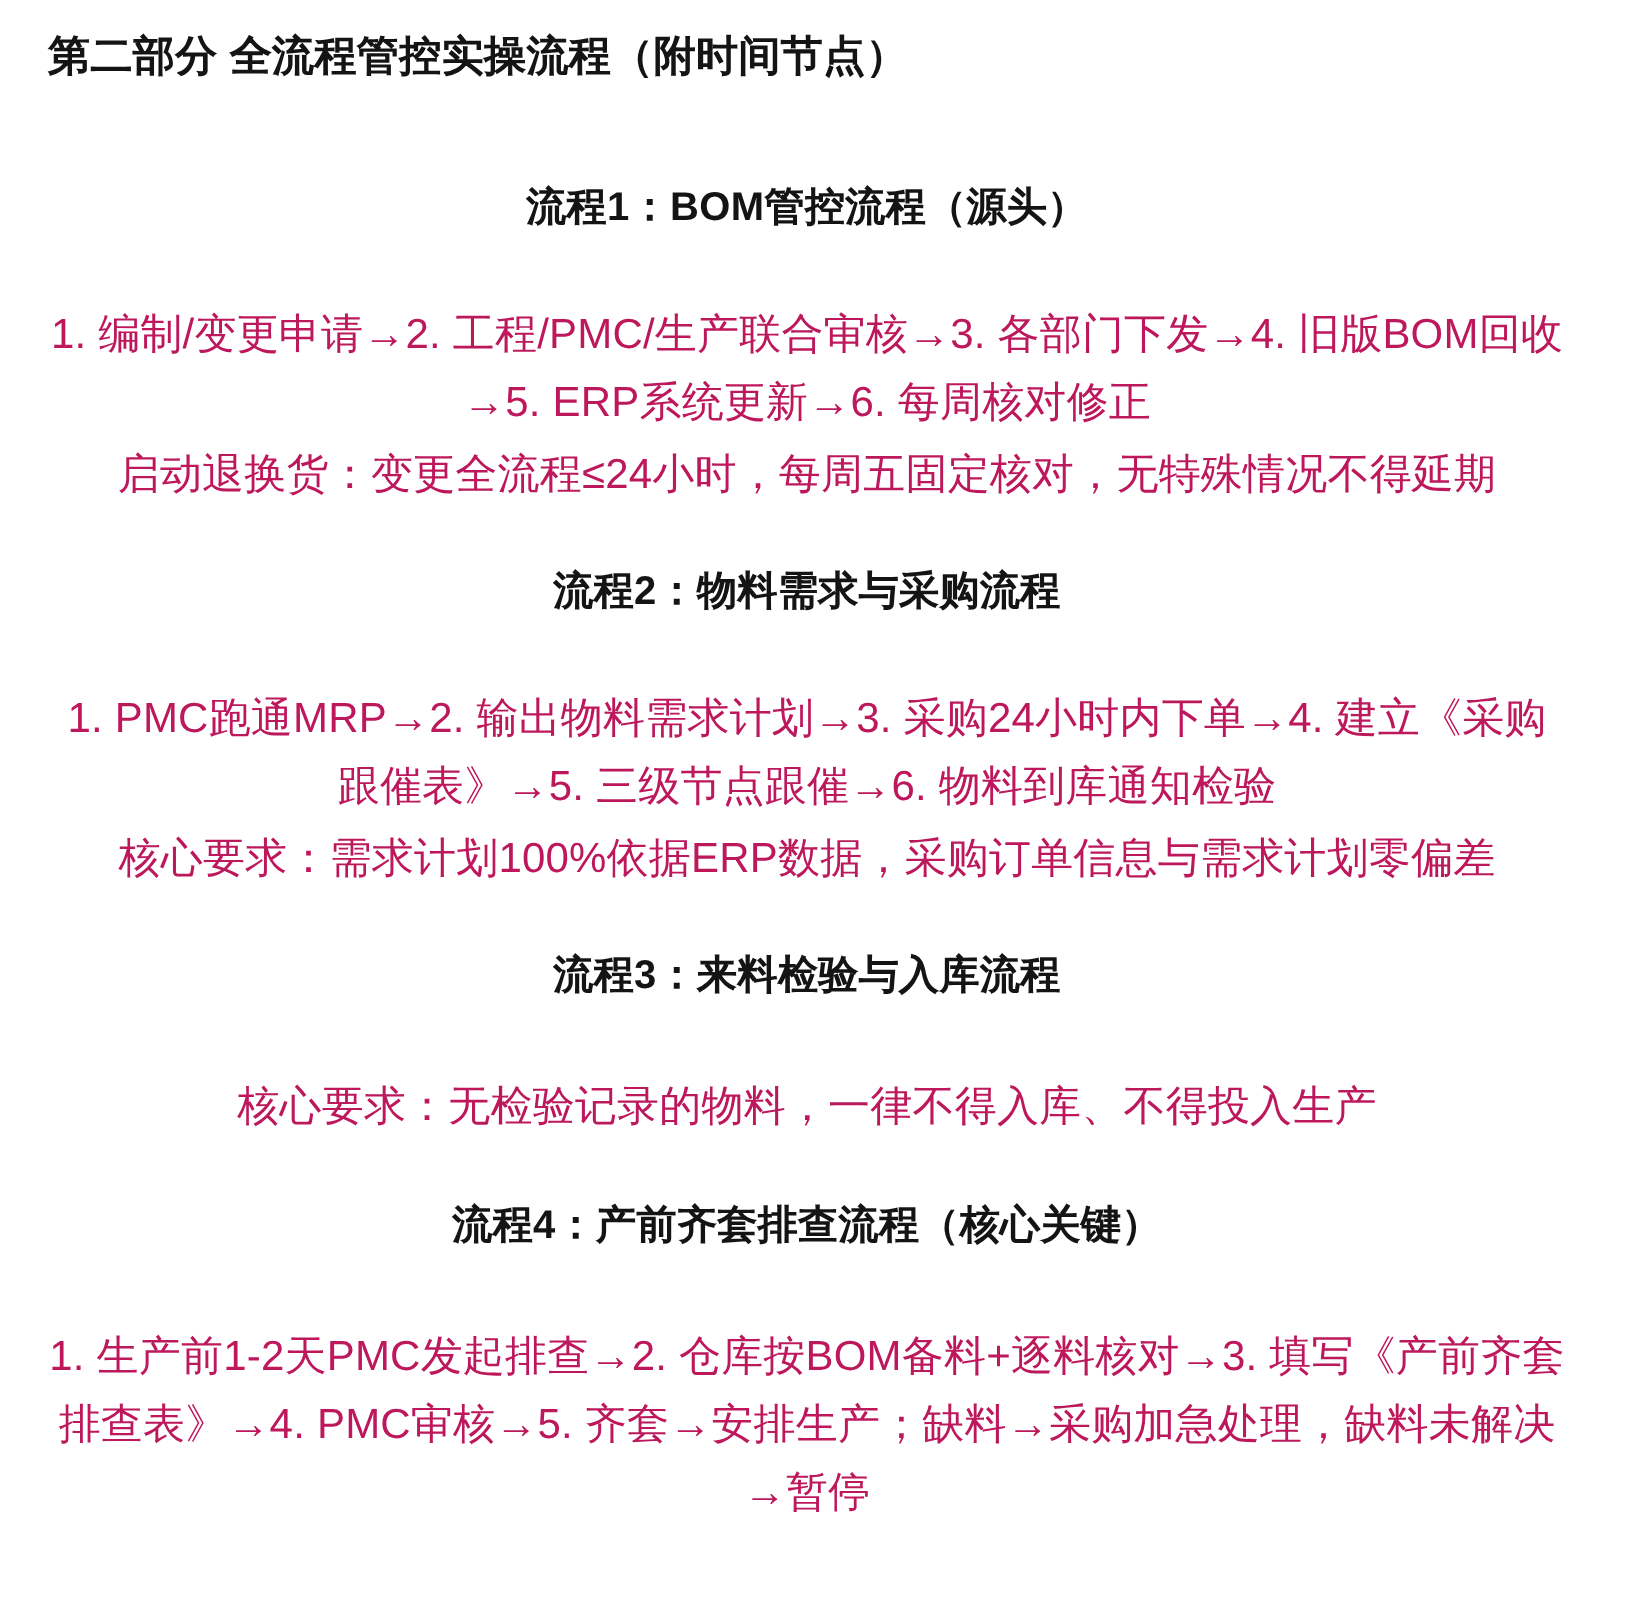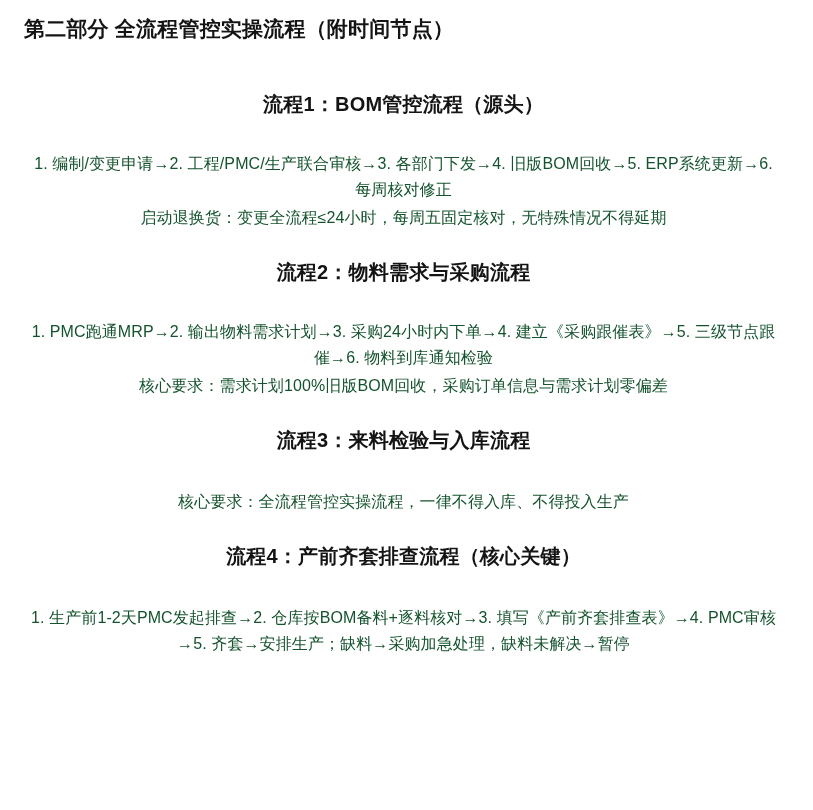--- a/index.html
+++ b/index.html
@@ -38,25 +38,25 @@
     font-weight: 700;
     line-height: 1.5;
     letter-spacing: 0.2px;
     margin: 0 0 30px 0;
     color: #141414;
   }
   .section:first-of-type .section-heading {
     margin-bottom: 32px;
   }
   .body-line {
-    font-size: 16px;
+    font-size: 21px;
     line-height: 1.62;
     letter-spacing: 0.1px;
     margin: 0;
-    color: #14532d;
+    color: #be185d;
   }
   .steps {
     margin: 0 0 2px 0;
   }
   .requirement {
     margin: 0 0 26px 0;
   }
   .section-2 .section-heading { margin-bottom: 32px; }
   .section-3 .section-heading { margin-bottom: 34px; }
   .section-4 .section-heading { margin-bottom: 34px; }
@@ -70,26 +70,26 @@
 
   <div class="section section-1">
     <h2 class="section-heading">流程1：BOM管控流程（源头）</h2>
     <p class="body-line steps">1. 编制/变更申请→2. 工程/PMC/生产联合审核→3. 各部门下发→4. 旧版BOM回收→5. ERP系统更新→6. 每周核对修正</p>
     <p class="body-line requirement">启动退换货：变更全流程≤24小时，每周五固定核对，无特殊情况不得延期</p>
   </div>
 
   <div class="section section-2">
     <h2 class="section-heading">流程2：物料需求与采购流程</h2>
     <p class="body-line steps">1. PMC跑通MRP→2. 输出物料需求计划→3. 采购24小时内下单→4. 建立《采购跟催表》→5. 三级节点跟催→6. 物料到库通知检验</p>
-    <p class="body-line requirement">核心要求：需求计划100%旧版BOM回收，采购订单信息与需求计划零偏差</p>
+    <p class="body-line requirement">核心要求：需求计划100%依据ERP数据，采购订单信息与需求计划零偏差</p>
   </div>
 
   <div class="section section-3">
     <h2 class="section-heading">流程3：来料检验与入库流程</h2>
-    <p class="body-line requirement">核心要求：全流程管控实操流程，一律不得入库、不得投入生产</p>
+    <p class="body-line requirement">核心要求：无检验记录的物料，一律不得入库、不得投入生产</p>
   </div>
 
   <div class="section section-4">
     <h2 class="section-heading">流程4：产前齐套排查流程（核心关键）</h2>
     <p class="body-line steps">1. 生产前1-2天PMC发起排查→2. 仓库按BOM备料+逐料核对→3. 填写《产前齐套排查表》→4. PMC审核→5. 齐套→安排生产；缺料→采购加急处理，缺料未解决→暂停</p>
   </div>
 
 </div>
 
 </body></html>

